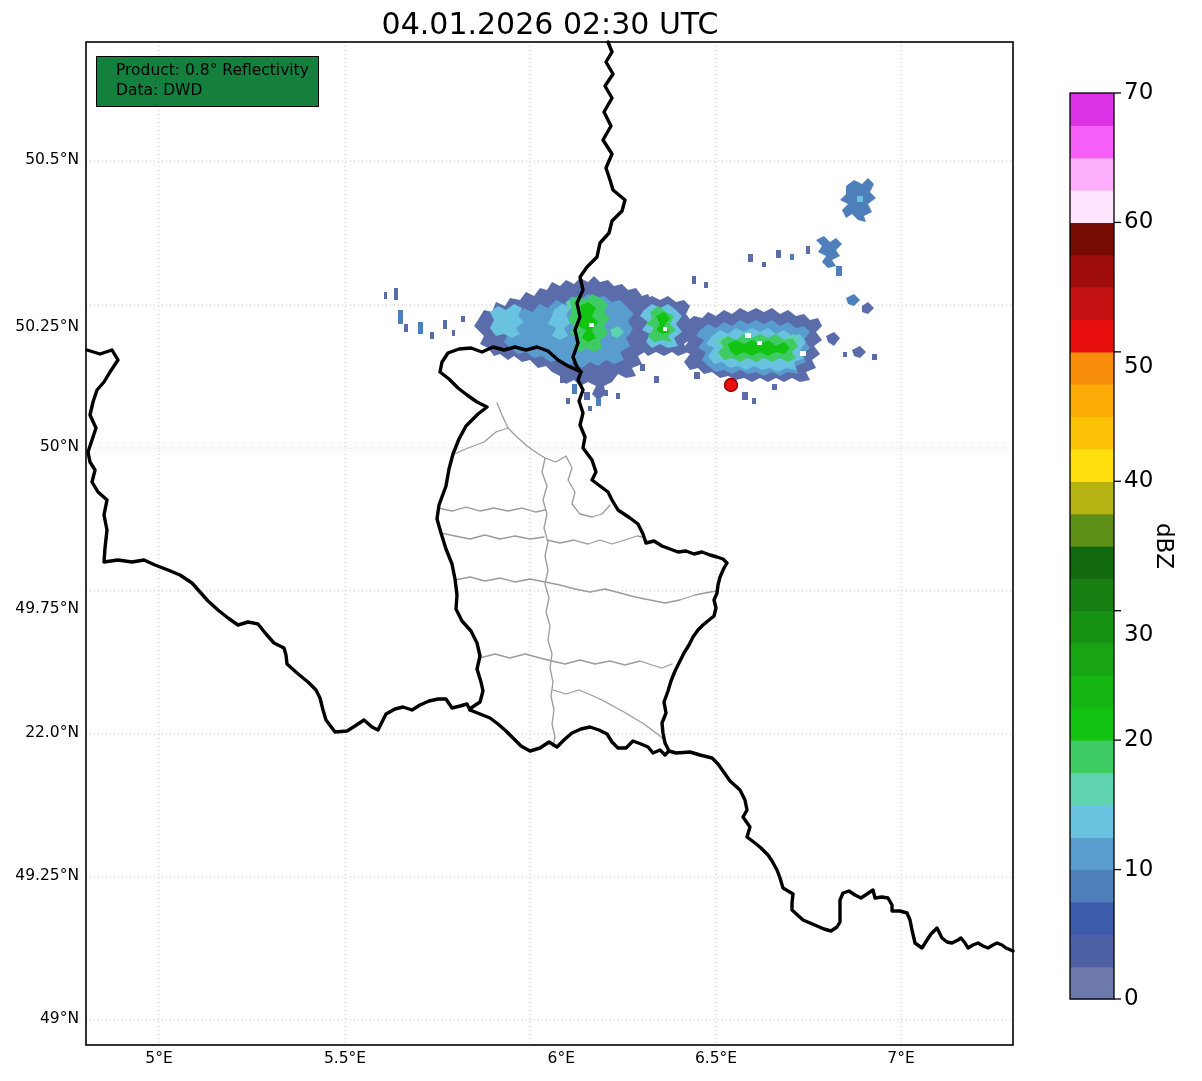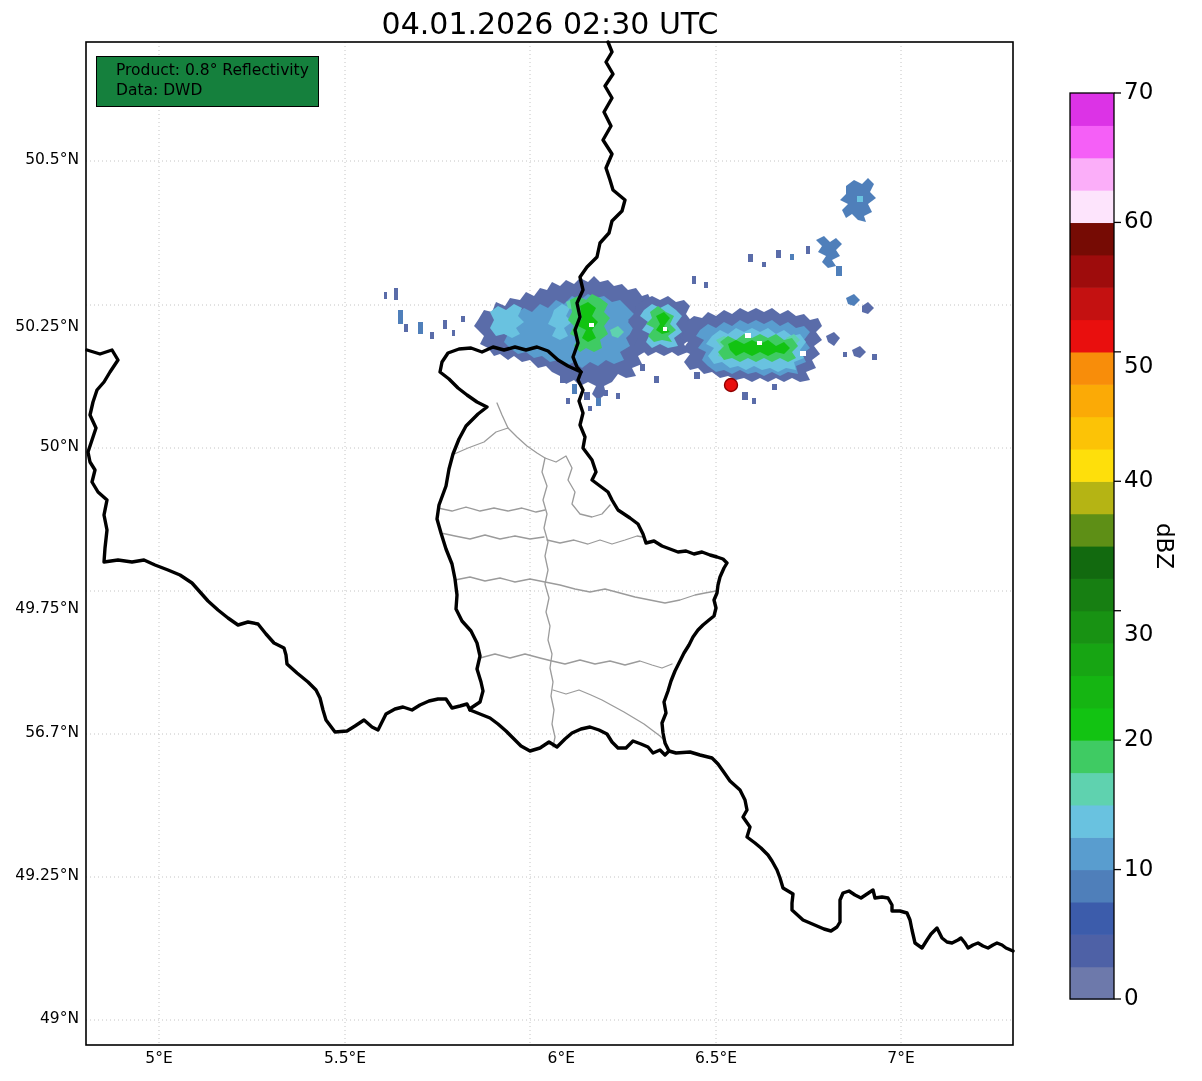--- a/index.html
+++ b/index.html
@@ -187,21 +187,21 @@
         <line x1="1114" y1="222.42857142857144" x2="1121" y2="222.42857142857144" stroke="#000" stroke-width="1.3"></line>
         <line x1="1114" y1="93" x2="1121" y2="93" stroke="#000" stroke-width="1.3"></line>
       </g>
   </svg>
 
   <div id="ylabels">
       <div class="ytick" style="top: 150px;">50.5°N</div>
       <div class="ytick" style="top: 296px; margin-top: 21px;">50.25°N</div>
       <div class="ytick" style="top: 437px;">50°N</div>
       <div class="ytick" style="top: 580px; margin-top: 19px;">49.75°N</div>
-      <div class="ytick" style="top: 723px;">56.7°N</div>
+      <div class="ytick" style="top: 723px;">22.0°N</div>
       <div class="ytick" style="top: 866px;">49.25°N</div>
       <div class="ytick" style="top: 1009px; text-align: right;">49°N</div>
     </div>
   <div id="xlabels">
       <div class="xtick" style="left: 114px;">5°E</div>
       <div class="xtick" style="left: 300px;">5.5°E</div>
       <div class="xtick" style="left: 485px; text-align: right;">6°E</div>
       <div class="xtick" style="left: 671px;">6.5°E</div>
       <div class="xtick" style="left: 856px;">7°E</div>
     </div>

